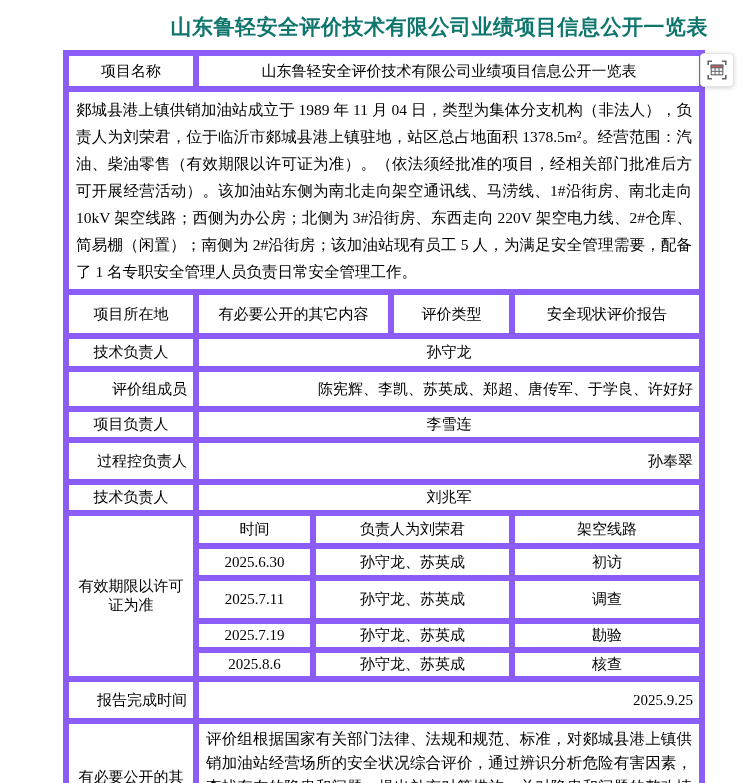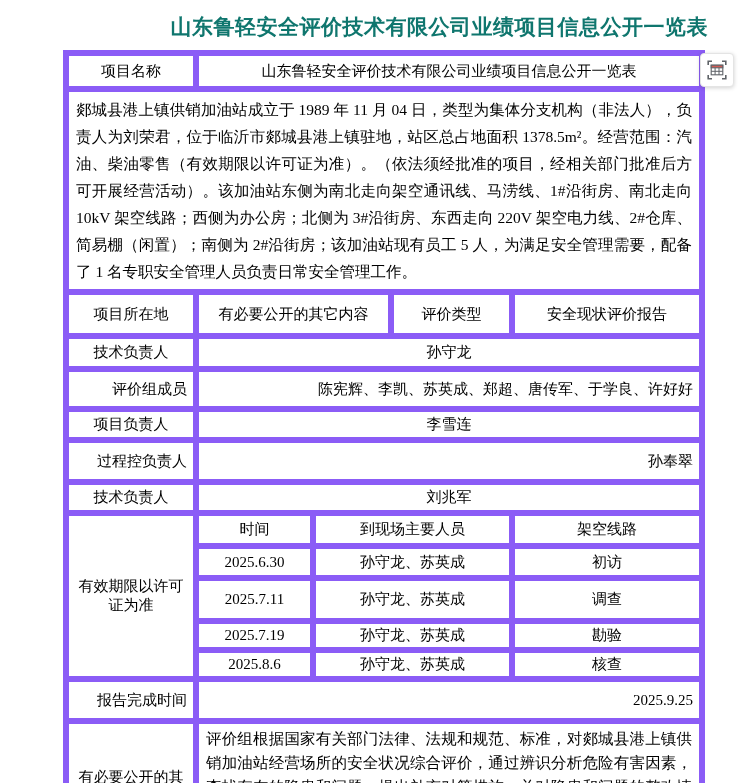--- a/index.html
+++ b/index.html
@@ -117,21 +117,21 @@
   </tr>
 
   <tr class="h31">
     <td>技术负责人</td>
     <td colspan="4">刘兆军</td>
   </tr>
 
   <tr class="h33">
     <td rowspan="5">有效期限以许可证为准</td>
     <td>时间</td>
-    <td colspan="2">到现场主要人员</td>
+    <td colspan="2">负责人为刘荣君</td>
     <td>架空线路</td>
   </tr>
   <tr class="h32">
     <td>2025.6.30</td>
     <td colspan="2">孙守龙、苏英成</td>
     <td>初访</td>
   </tr>
   <tr class="h27">
     <td>2025.7.11</td>
     <td colspan="2">孙守龙、苏英成</td>

